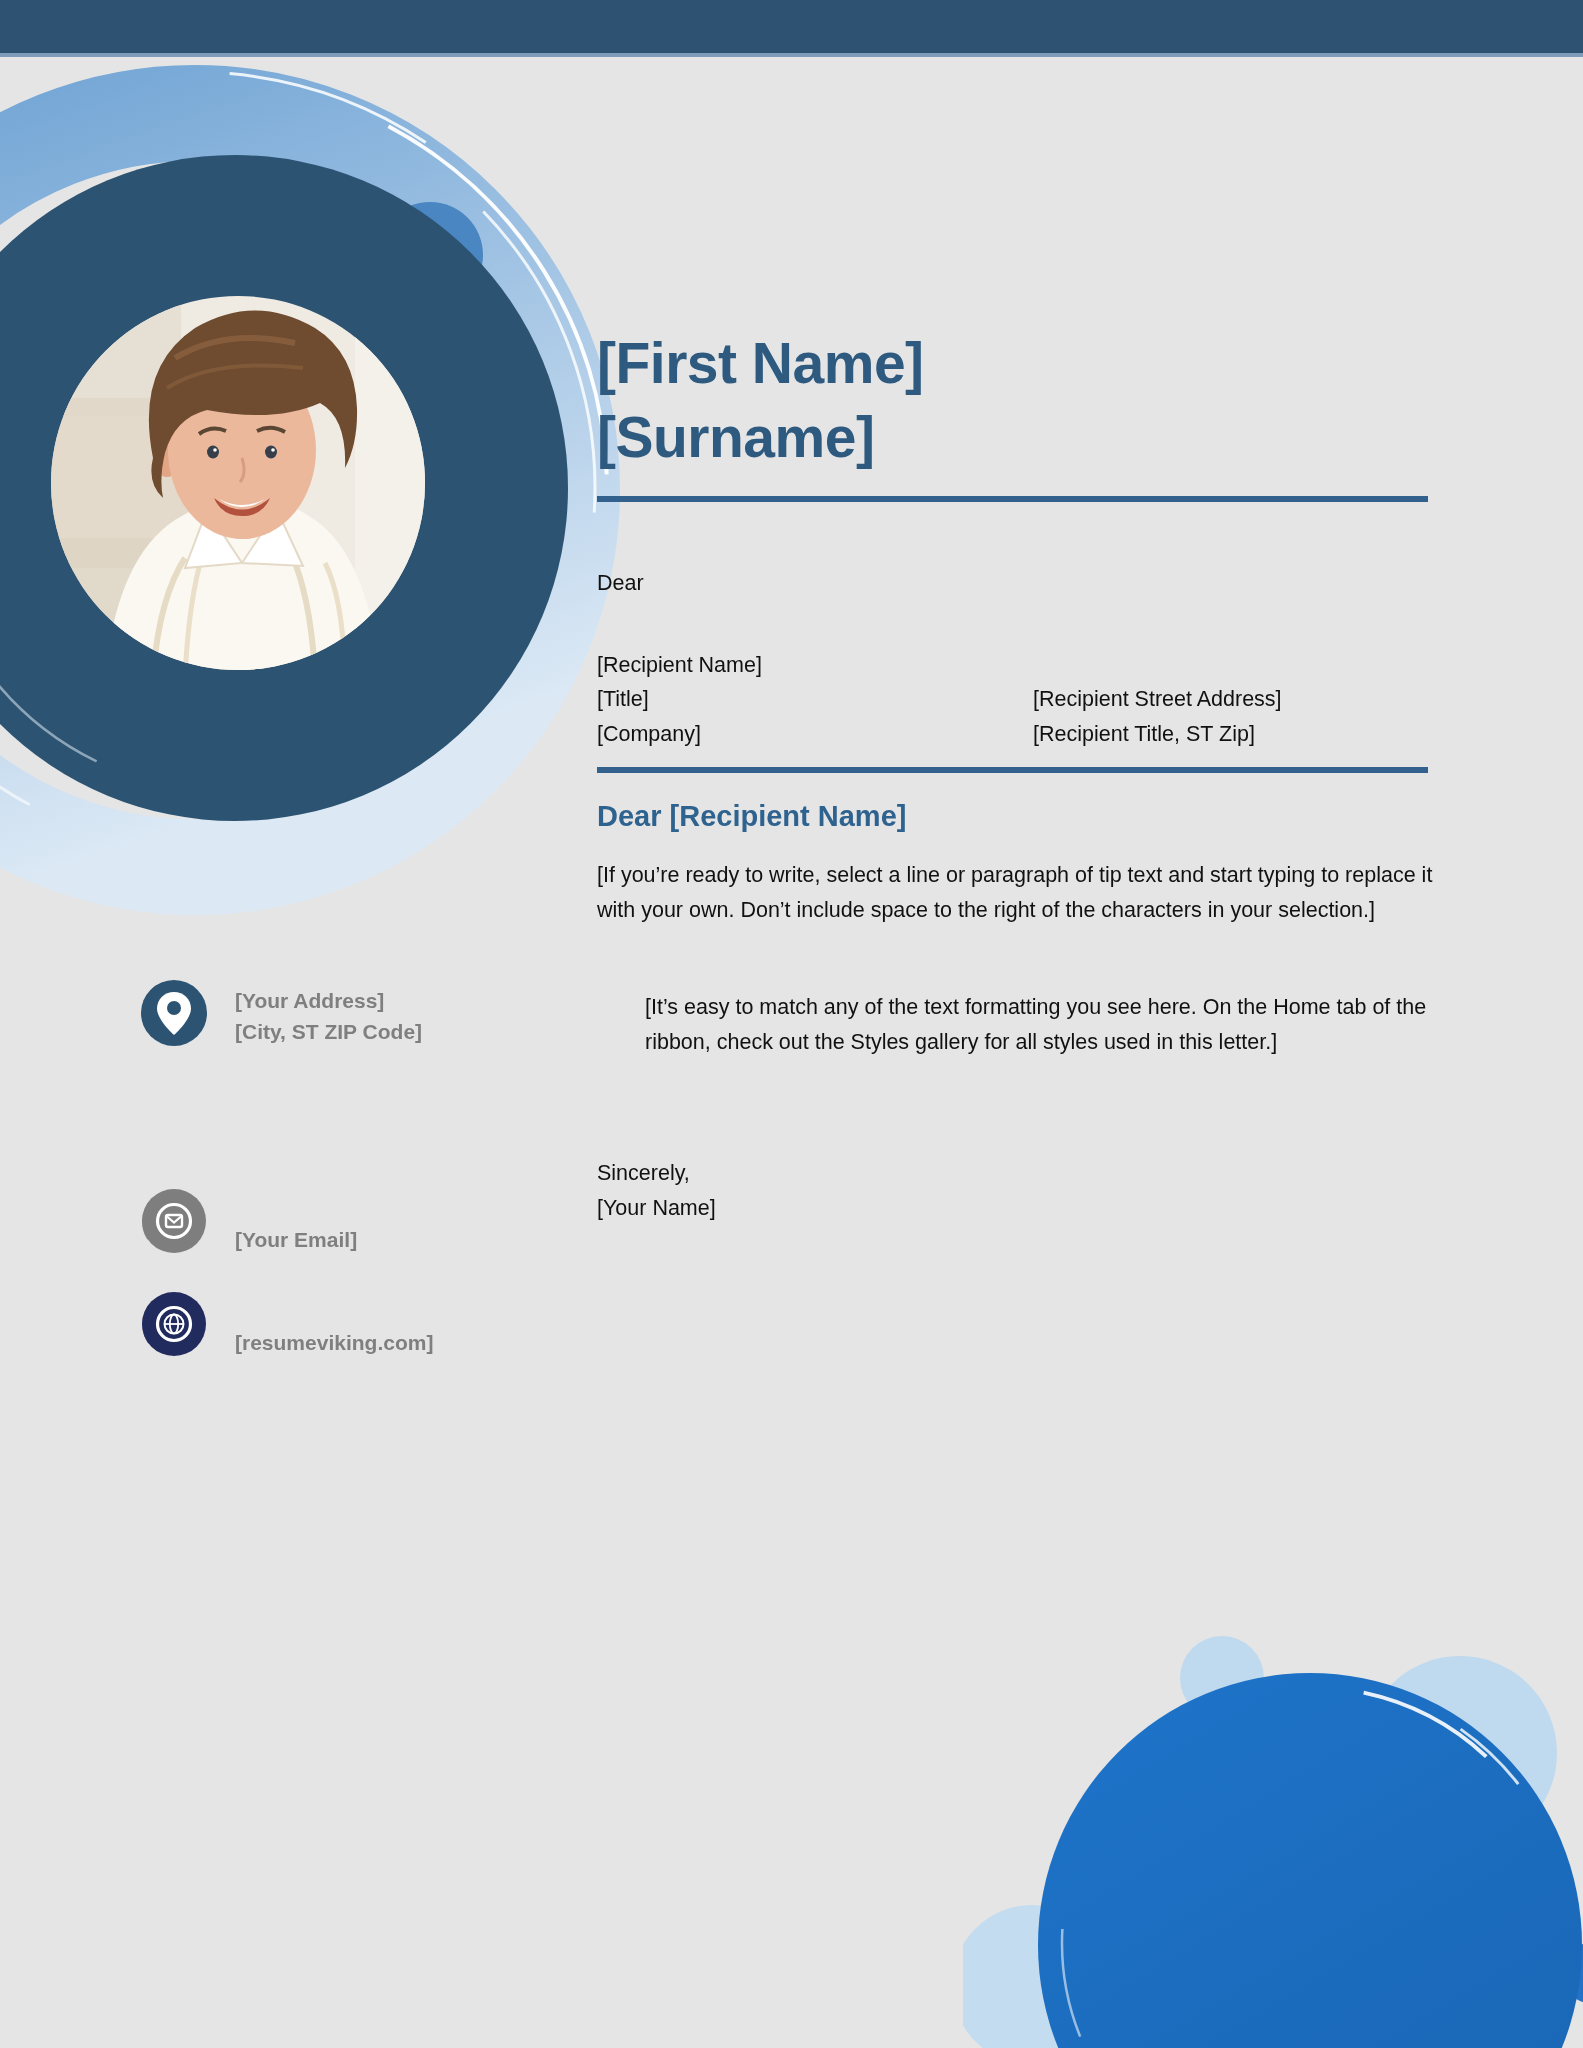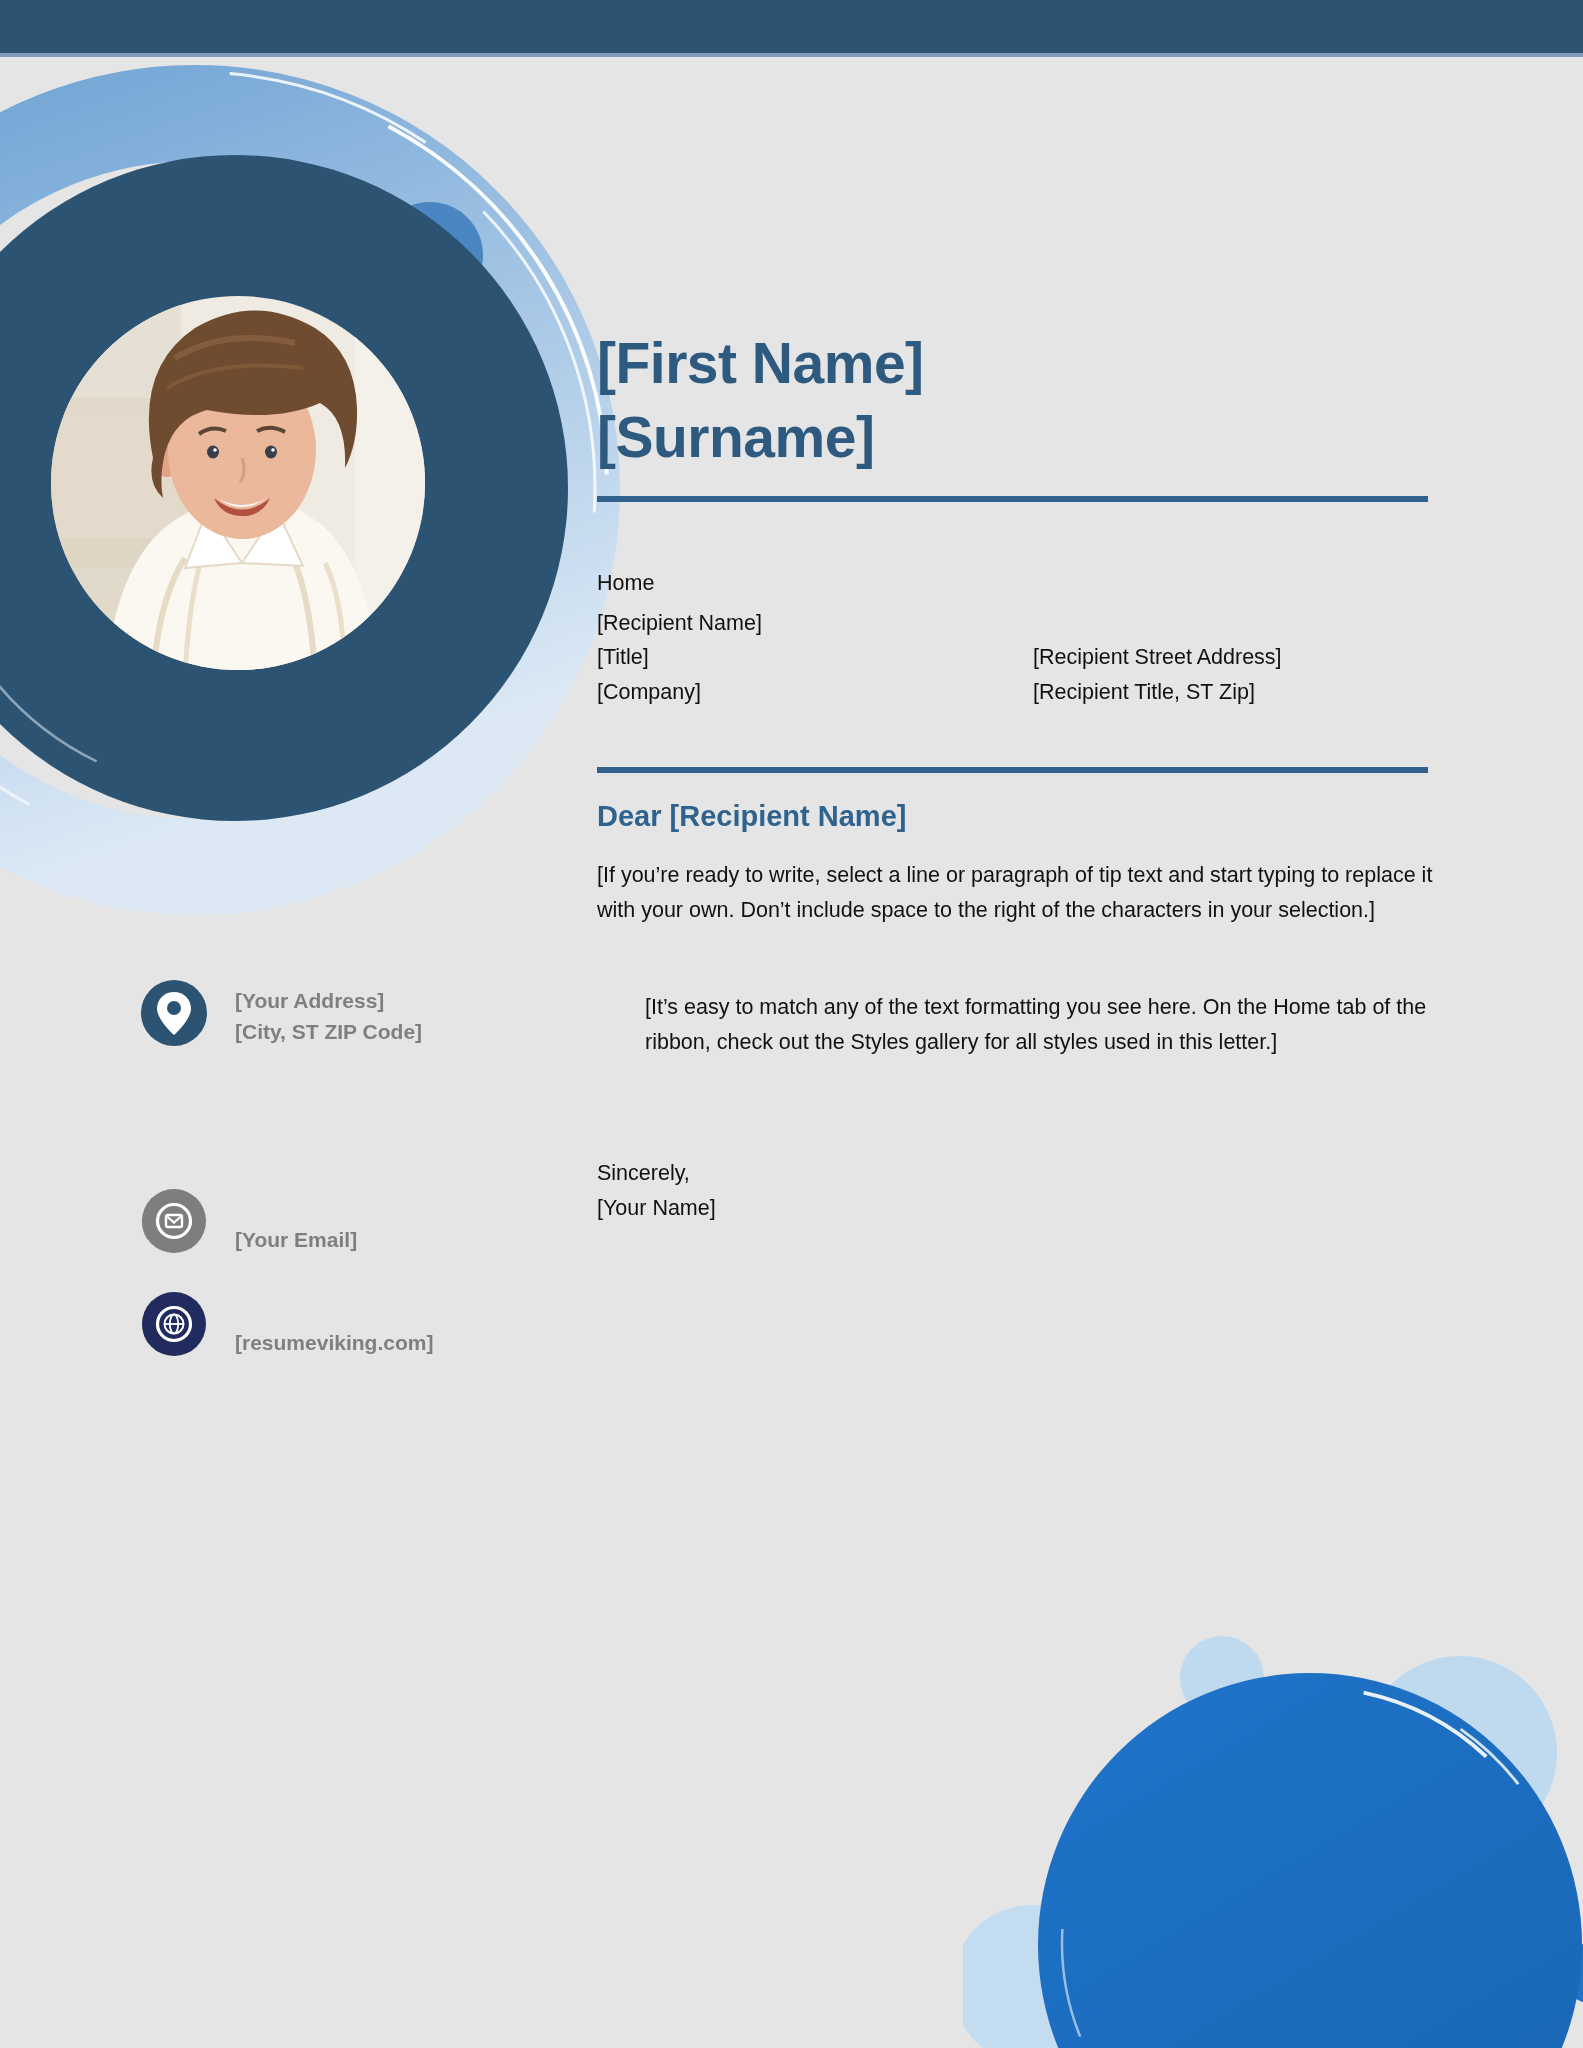--- a/index.html
+++ b/index.html
@@ -26,21 +26,21 @@
   }
   .rule{position:absolute;left:597px;width:831px;height:6px;background:#33618E;}
   .rule-1{top:496px;}
   .rule-2{top:767px;}
 
   .date-line{
     position:absolute;left:597px;top:571px;
     font-size:21.5px;color:#111111;
   }
   .recipient-block{
-    position:absolute;left:597px;top:606px;width:845px;
+    position:absolute;left:597px;top:648px;width:845px;
     display:grid;grid-template-columns:436px auto;
     font-size:21.5px;color:#111111;line-height:34.3px;
   }
   .salutation{
     position:absolute;left:597px;top:800px;
     font-size:29px;font-weight:bold;color:#2E628F;
   }
   .body-par{
     position:absolute;left:597px;width:848px;
     font-size:21.5px;color:#111111;line-height:34.6px;
@@ -154,21 +154,21 @@
     <circle cx="345" cy="399" r="266" fill="none" stroke="#ffffff" stroke-width="3" stroke-dasharray="80 2200" transform="rotate(-55 345 399)" opacity="0.8"></circle>
     <circle cx="349" cy="395" r="250" fill="none" stroke="#ffffff" stroke-width="2.5" stroke-dasharray="110 2200" transform="rotate(158 349 395)" opacity="0.55"></circle>
   </svg>
 
   <div class="name-heading">
     <div>[First Name]</div>
     <div>[Surname]</div>
   </div>
   <div class="rule rule-1"></div>
 
-  <div class="date-line">Home</div>
+  <div class="date-line">Dear</div>
 
   <div class="recipient-block">
     <div>[Recipient Name]</div>
     <div></div>
     <div>[Title]</div>
     <div>[Recipient Street Address]</div>
     <div>[Company]</div>
     <div>[Recipient Title, ST Zip]</div>
   </div>
   <div class="rule rule-2"></div>

